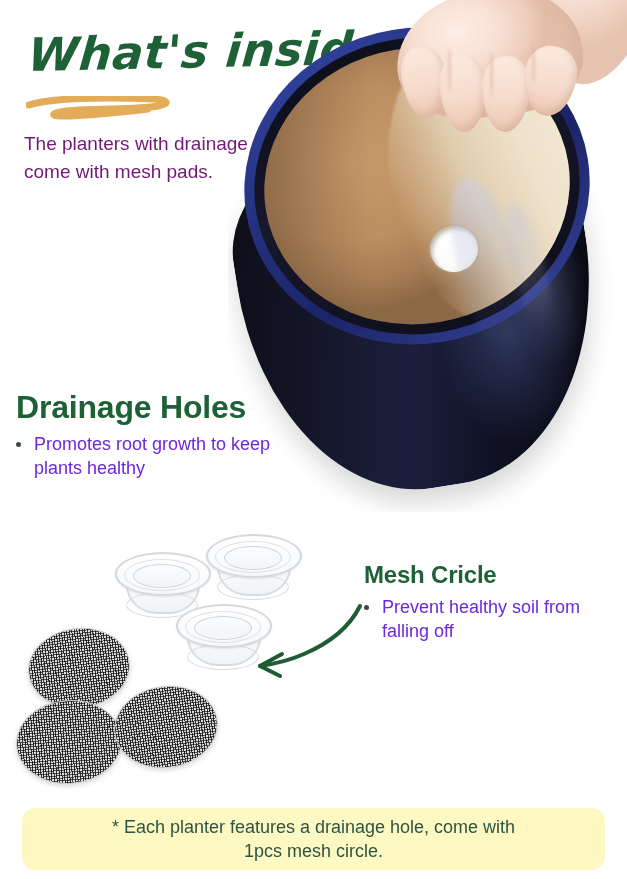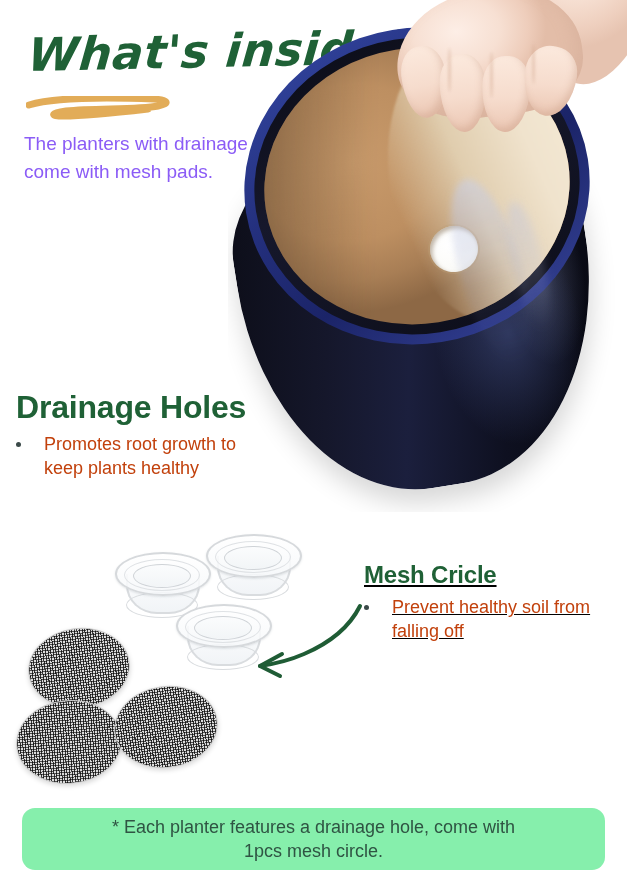--- a/index.html
+++ b/index.html
@@ -26,47 +26,47 @@
     white-space:nowrap;
   }
   .swoosh{
     position:absolute;left:26px;top:96px;width:148px;height:24px;
   }
 
   
   .subtitle{
     position:absolute;left:24px;top:130px;width:270px;
     font-size:19px;line-height:1.45;
-    color:#8b5cf6;
+    color:#701a75;
   }
 
   
   .sec-drain{position:absolute;left:16px;top:390px;width:260px;}
-  .sec-mesh{position:absolute;left:364px;top:562px;width:258px;text-decoration:underline;}
+  .sec-mesh{position:absolute;left:364px;top:562px;width:258px;}
   .sec-plug{position:absolute;left:364px;top:672px;width:258px;}
 
   .sec-head{
     font-size:32px;font-weight:700;color:#1f6136;
     letter-spacing:-0.2px;margin:0 0 8px 0;line-height:1.1;
   }
   .sec-mesh .sec-head,.sec-plug .sec-head{font-size:24px;}
   .bullet{
-    display:flex;align-items:flex-start;gap:23px;
-    font-size:18px;line-height:1.32;color:#c2410c;
+    display:flex;align-items:flex-start;gap:13px;
+    font-size:18px;line-height:1.32;color:#6d28d9;
   }
   .bullet .dot{
     display:inline-block;flex:0 0 auto;
     width:5px;height:5px;border-radius:50%;
     background:#3b4a49;margin-top:9px;
   }
 
   
   .footer{
     position:absolute;left:22px;top:808px;width:583px;height:62px;
-    background:#86efac;border-radius:13px;
+    background:#fef9c3;border-radius:13px;
     display:flex;align-items:center;justify-content:center;
   }
   .footer p{
     margin:0;text-align:center;
     font-size:18px;line-height:1.34;color:#2f5443;
   }
 
   
   .pot-photo{
     position:absolute;left:228px;top:0px;width:399px;height:512px;

